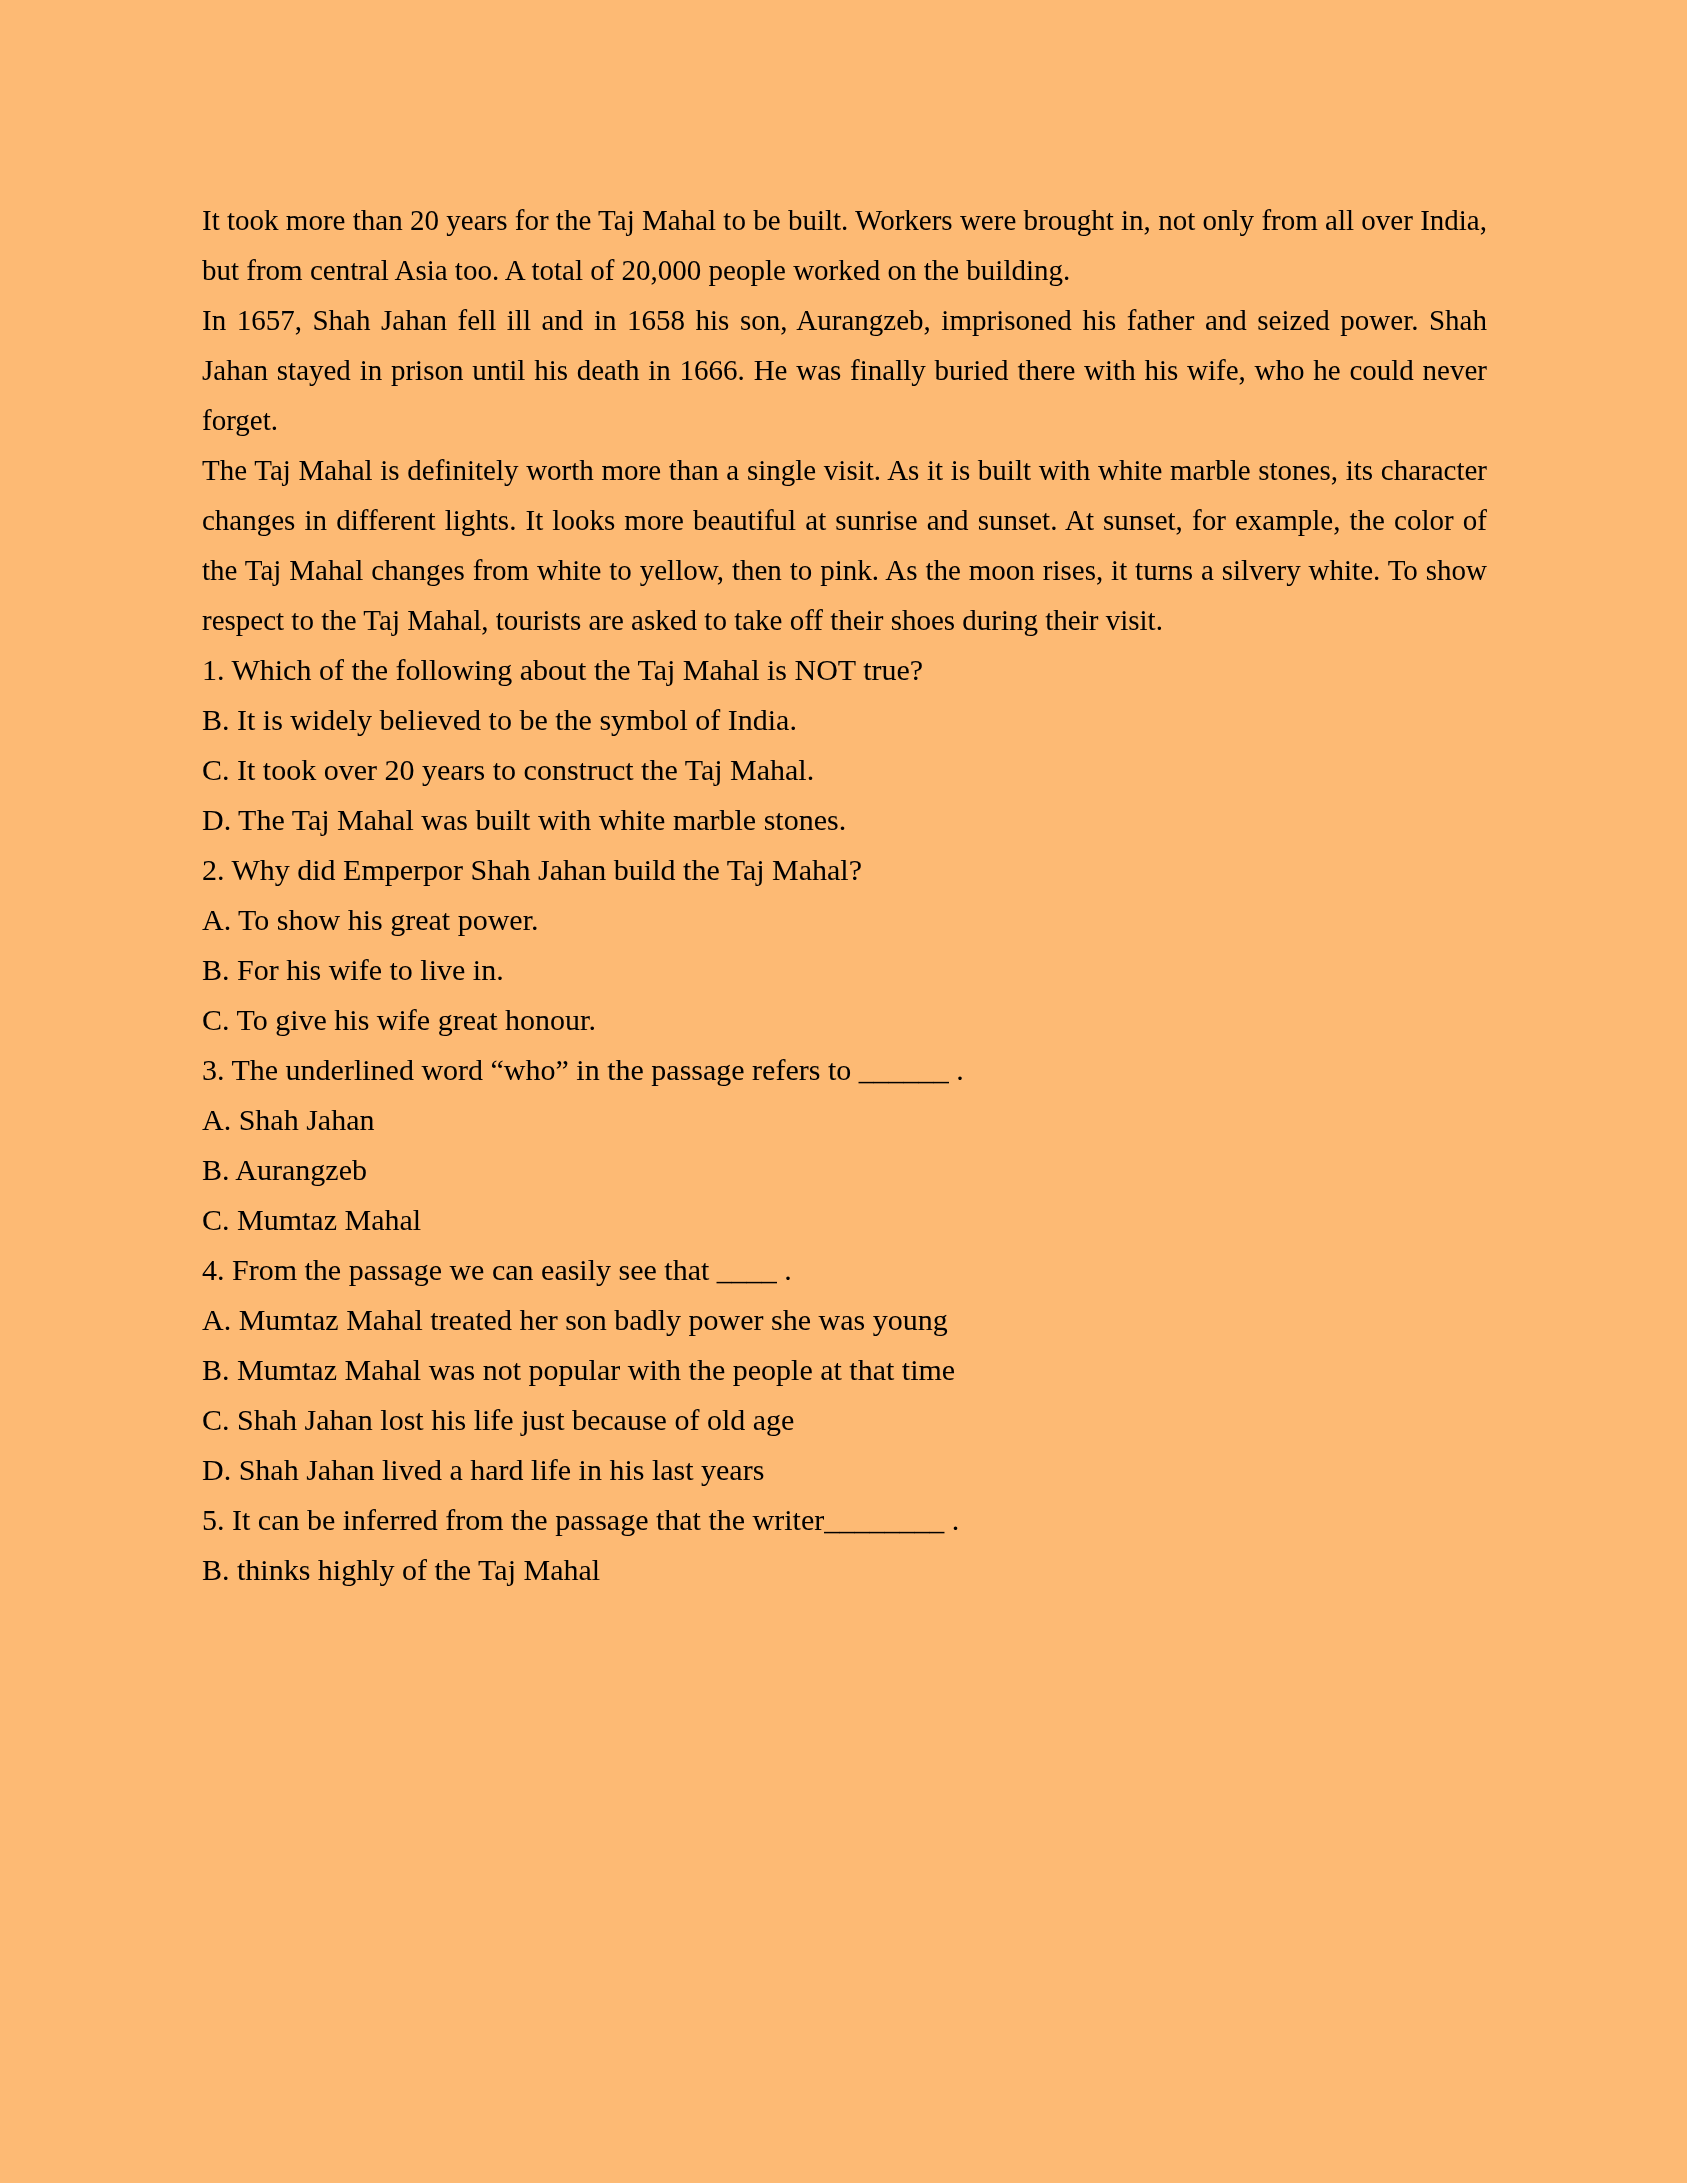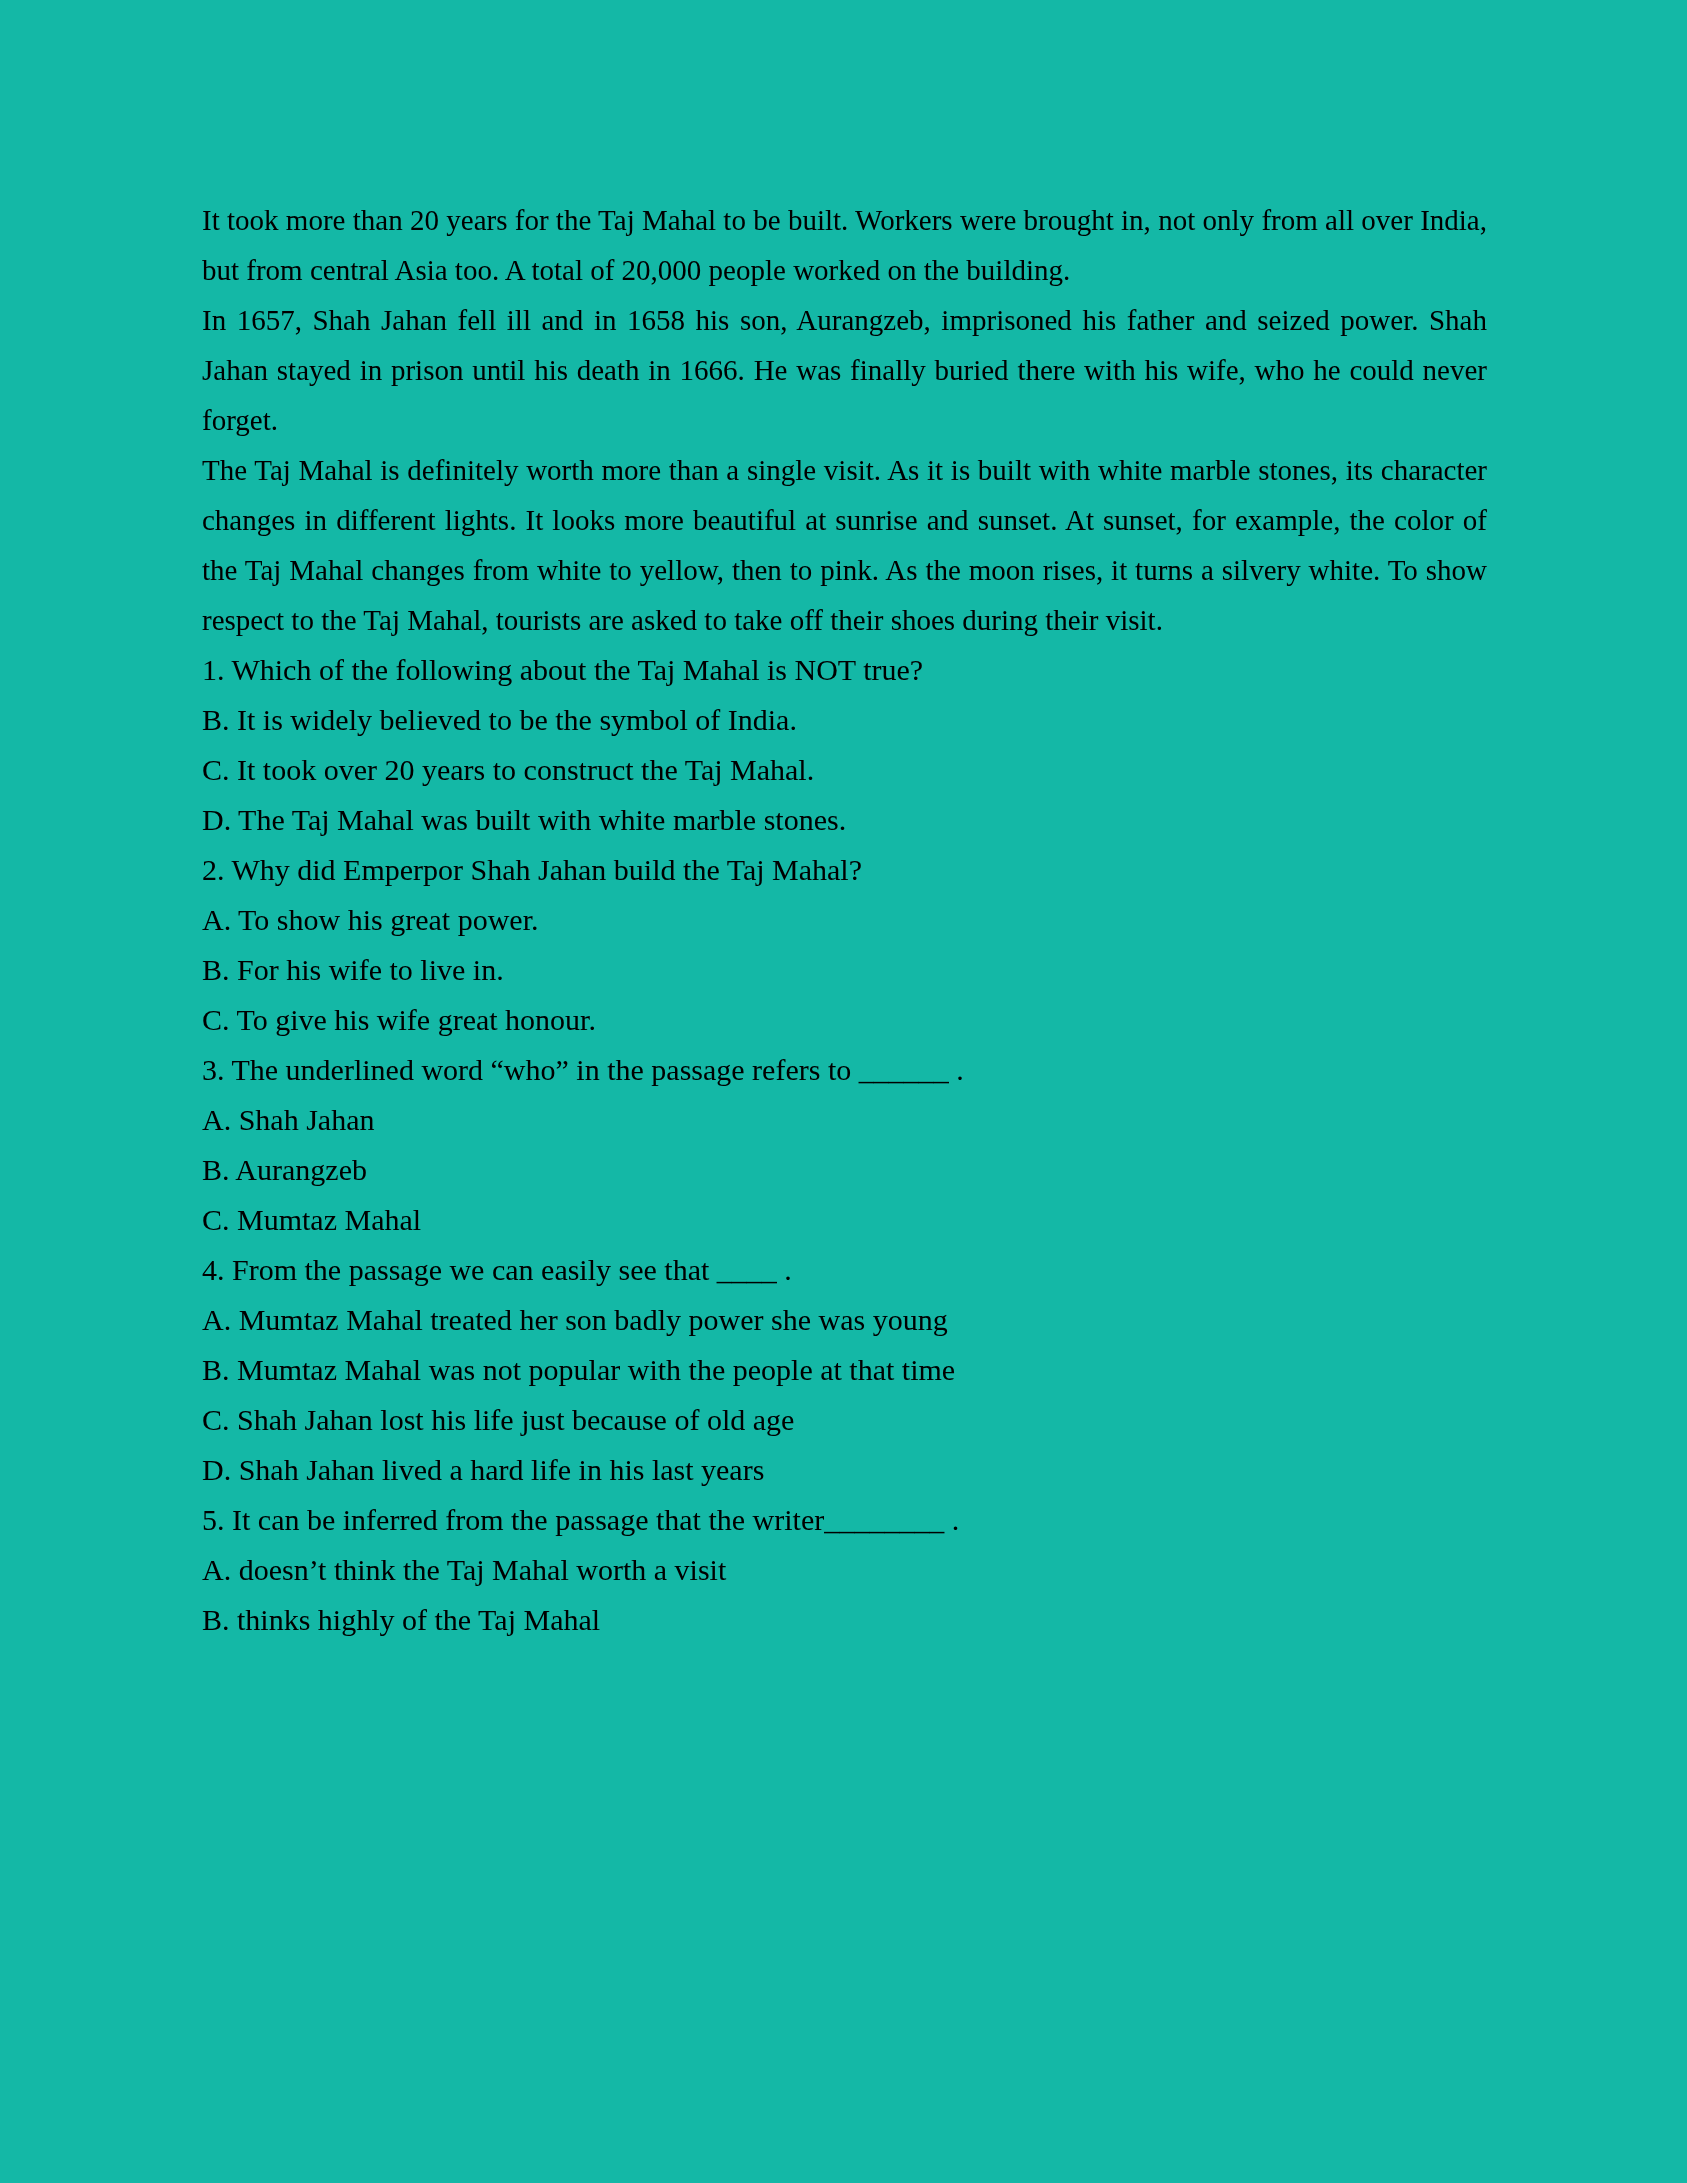--- a/index.html
+++ b/index.html
@@ -11,21 +11,21 @@
     width: 1687px;
     height: 2183px;
     font-family: "Liberation Serif", "DejaVu Serif", serif;
     color: #000000;
   }
   .page {
     box-sizing: border-box;
     width: 1687px;
     height: 2183px;
     padding: 195px 200px 15px 202px;
-    background: #14b8a6;
+    background: #fdba74;
     overflow: hidden;
   }
   .passage p {
     margin: 0;
     font-size: 29px;
     line-height: 50px;
     text-align: justify;
   }
   .qa p {
     margin: 0;
@@ -76,19 +76,18 @@
     <div>
       <p>4. From the passage we can easily see that ____ .</p>
       <p>A. Mumtaz Mahal treated her son badly power she was young</p>
       <p>B. Mumtaz Mahal was not popular with the people at that time</p>
       <p>C. Shah Jahan lost his life just because of old age</p>
       <p>D. Shah Jahan lived a hard life in his last years</p>
     </div>
 
     <div>
       <p>5. It can be inferred from the passage that the writer________ .</p>
-      <p>A. doesn’t think the Taj Mahal worth a visit</p>
       <p>B. thinks highly of the Taj Mahal</p>
     </div>
 
   </div>
 </div>
 
 
 </body></html>

